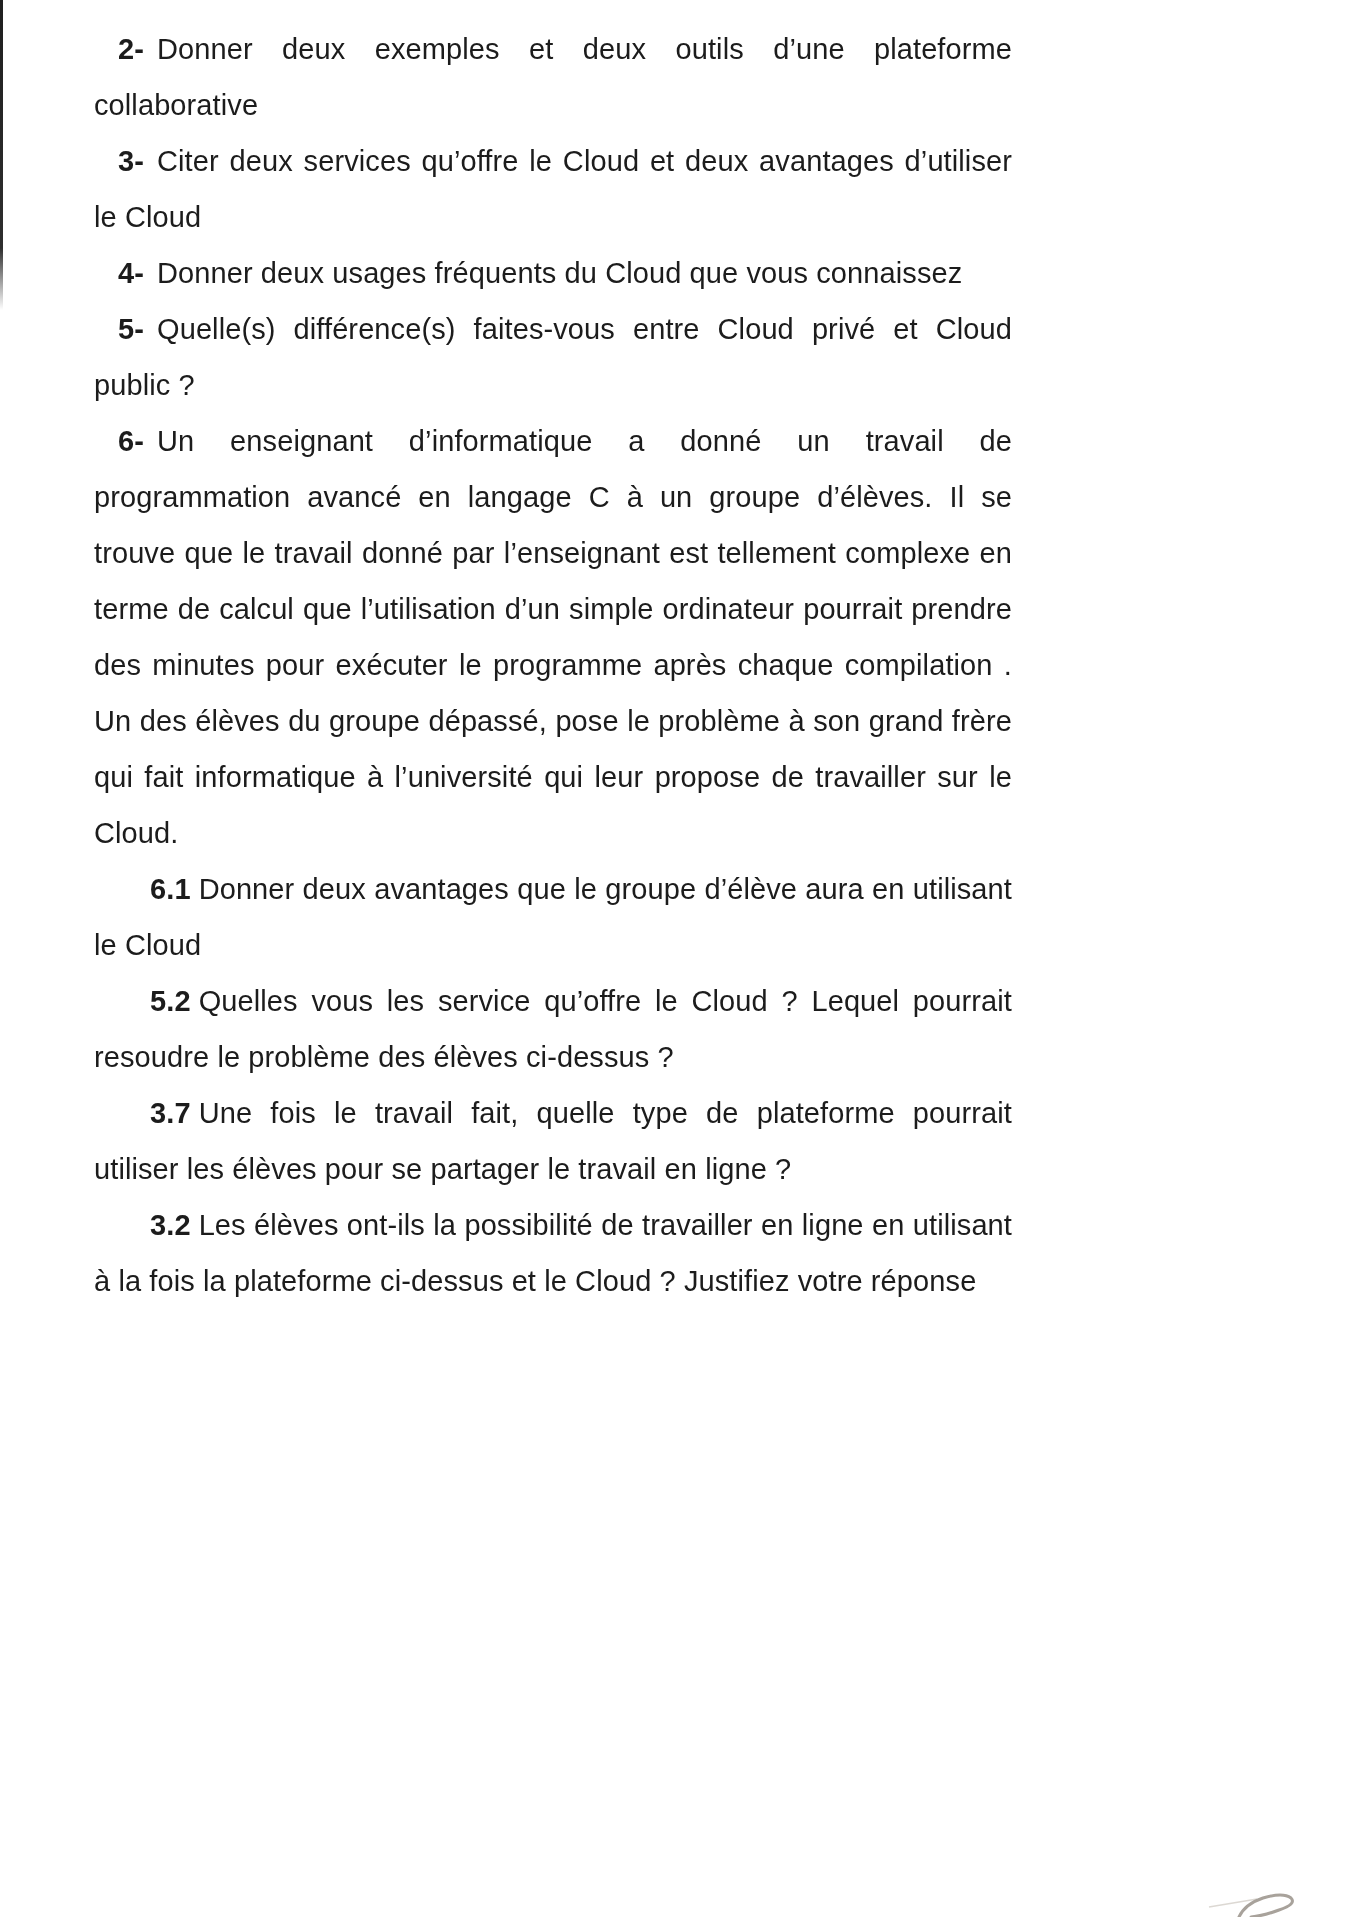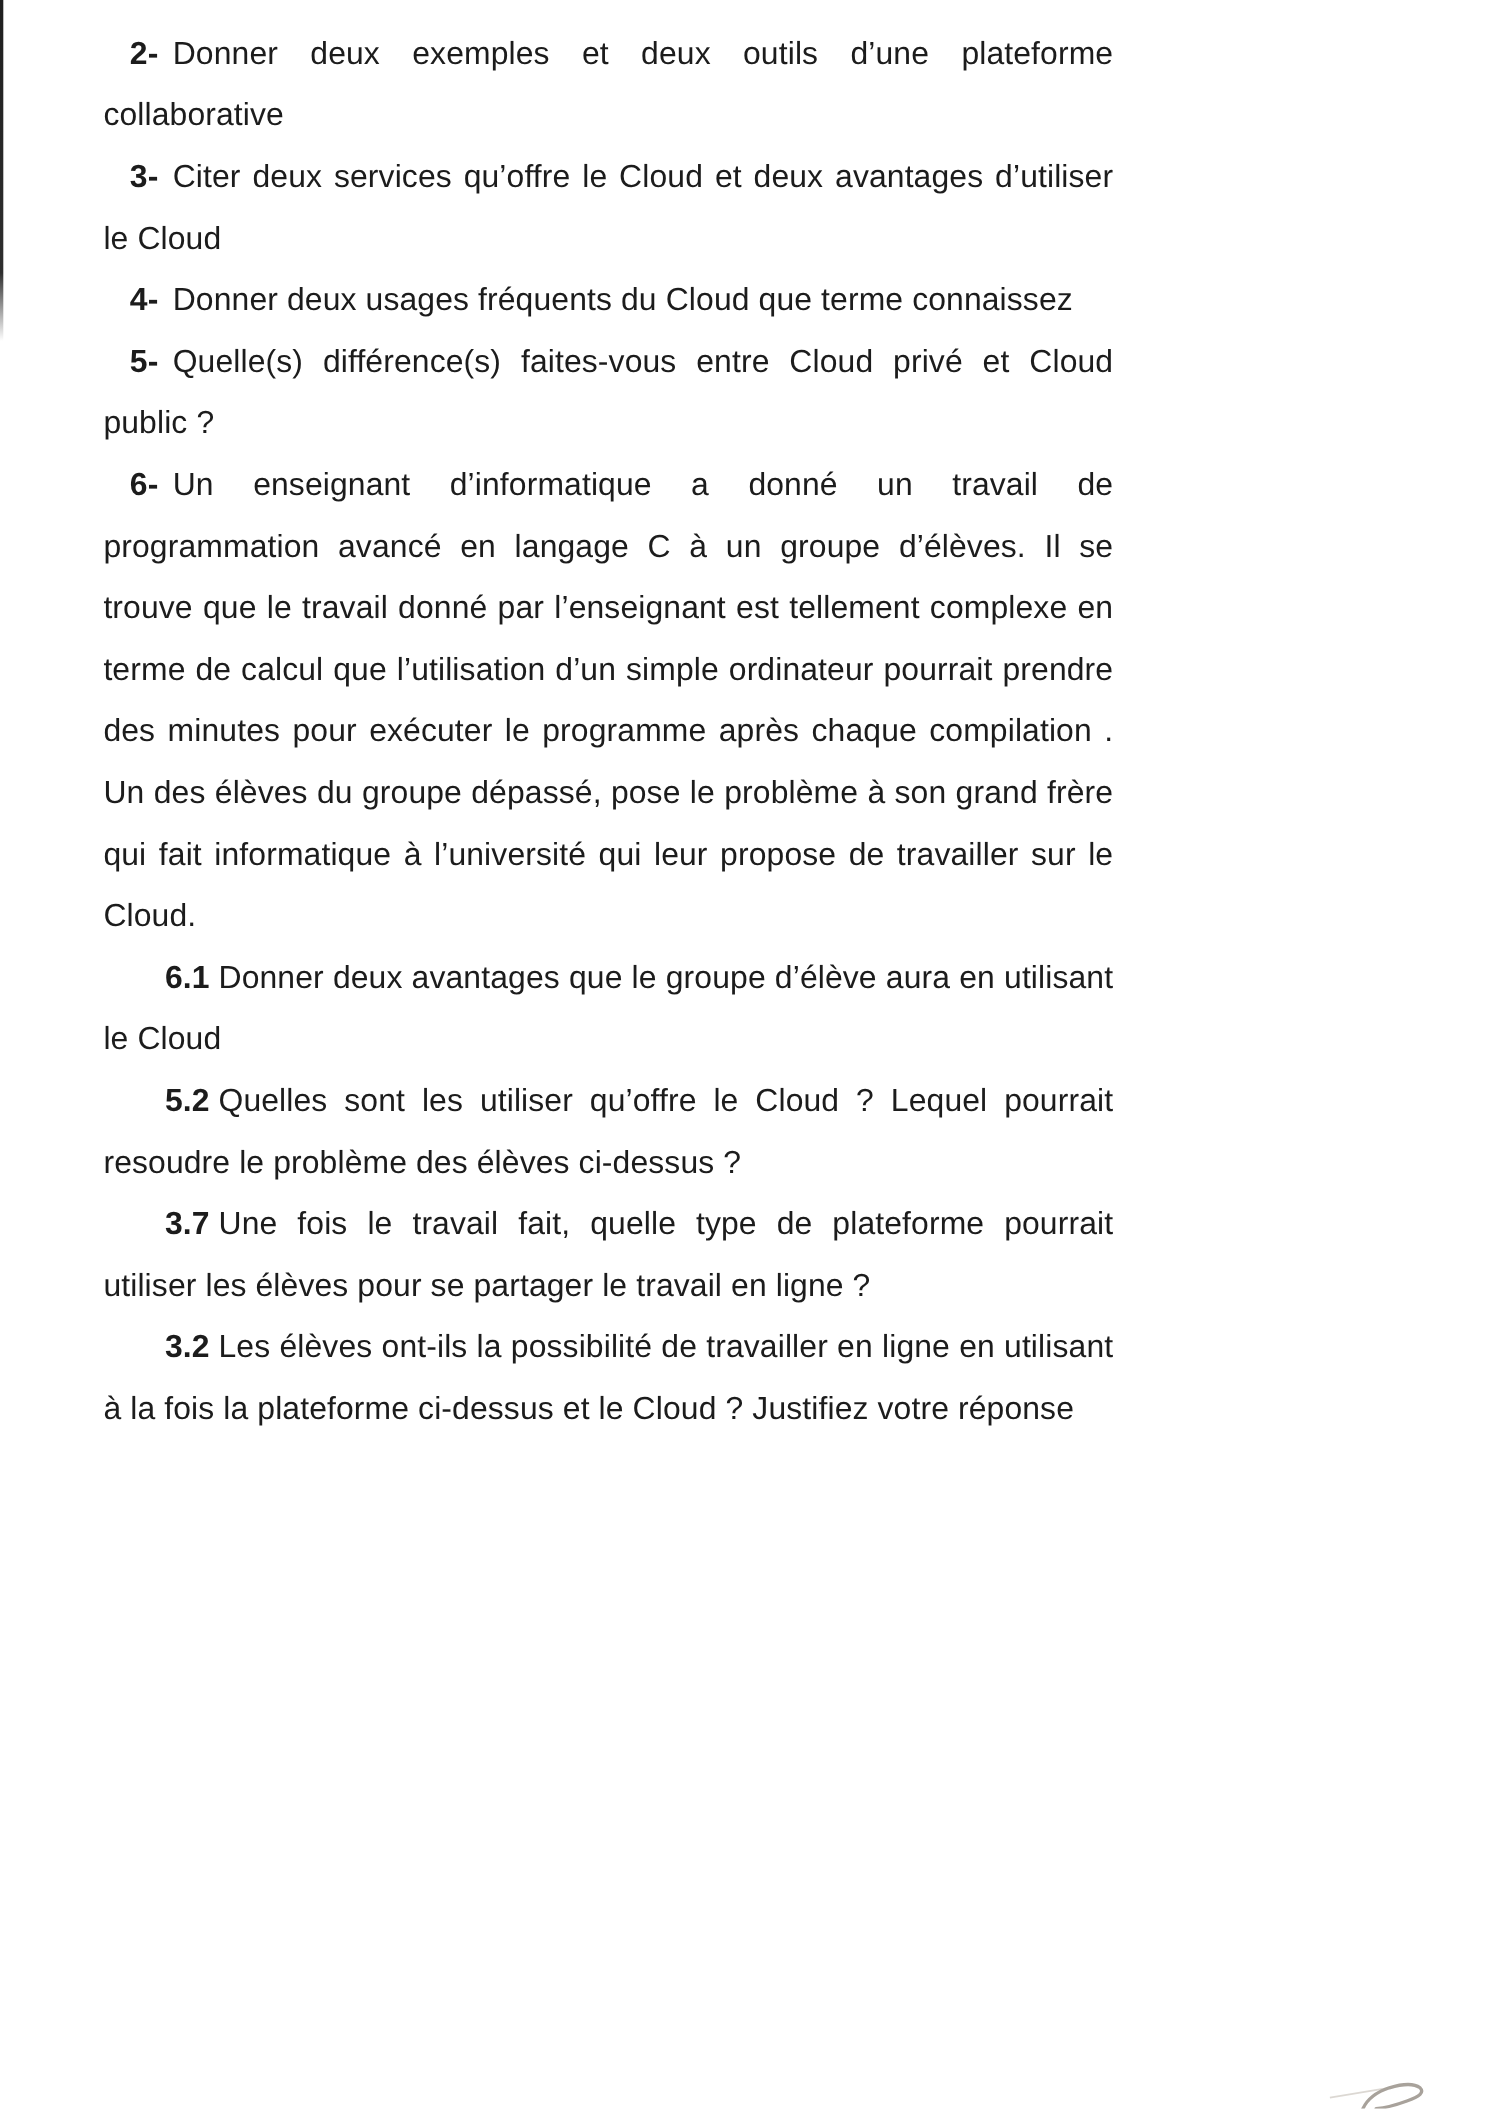--- a/index.html
+++ b/index.html
@@ -66,29 +66,29 @@
 
 <div class="page">
 
   <div class="left-edge-mark"></div>
 
   <div class="doc-body">
   <p><b class="qnum tab">2-</b><span>Donner deux exemples et deux outils d’une plateforme collaborative</span></p>
 
   <p><b class="qnum tab">3-</b><span>Citer deux services qu’offre le Cloud et deux avantages d’utiliser le Cloud</span></p>
 
-  <p><b class="qnum tab">4-</b><span>Donner deux usages fréquents du Cloud que terme connaissez</span></p>
+  <p><b class="qnum tab">4-</b><span>Donner deux usages fréquents du Cloud que vous connaissez</span></p>
 
   <p><b class="qnum tab">5-</b><span>Quelle(s) différence(s) faites-vous entre Cloud privé et Cloud public ?</span></p>
 
   <p><b class="qnum tab">6-</b><span>Un enseignant d’informatique a donné un travail de programmation avancé en langage C à un groupe d’élèves. Il se trouve que le travail donné par l’enseignant est tellement complexe en terme de calcul que l’utilisation d’un simple ordinateur pourrait prendre des minutes pour exécuter le programme après chaque compilation . Un des élèves du groupe dépassé, pose le problème à son grand frère qui fait informatique à l’université qui leur propose de travailler sur le Cloud.</span></p>
 
   <p><b class="qnum dot">6.1</b><span>Donner deux avantages que le groupe d’élève aura en utilisant le Cloud</span></p>
 
-  <p><b class="qnum dot">5.2</b><span>Quelles sont les utiliser qu’offre le Cloud ? Lequel pourrait resoudre le problème des élèves ci-dessus ?</span></p>
+  <p><b class="qnum dot">5.2</b><span>Quelles vous les service qu’offre le Cloud ? Lequel pourrait resoudre le problème des élèves ci-dessus ?</span></p>
 
   <p><b class="qnum dot">3.7</b><span>Une fois le travail fait, quelle type de plateforme pourrait utiliser les élèves pour se partager le travail en ligne ?</span></p>
 
   <p><b class="qnum dot">3.2</b><span>Les élèves ont-ils la possibilité de travailler en ligne en utilisant à la fois la plateforme ci-dessus et le Cloud ? Justifiez votre réponse</span></p>
 </div>
 
   <svg class="signature-mark" viewBox="0 0 115 27" xmlns="http://www.w3.org/2000/svg">
     <path d="M4 17 Q 28 13 52 9" stroke="#d3cec8" stroke-width="1.6" fill="none" opacity="0.8"></path>
     <path d="M34 27 Q 40 14 58 8 Q 78 2 86 8 Q 92 14 74 20 Q 58 26 46 27" stroke="#a8a29b" stroke-width="3" fill="none" stroke-linecap="round"></path>
   </svg>

